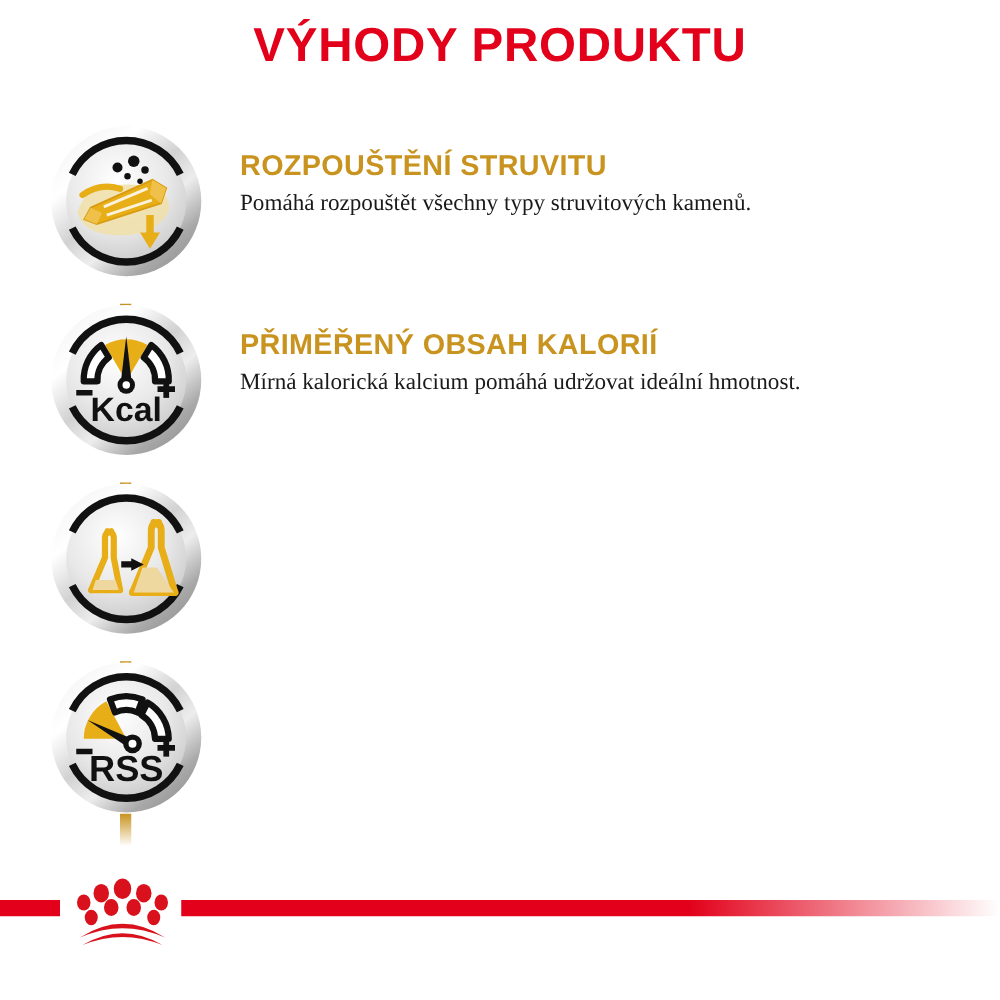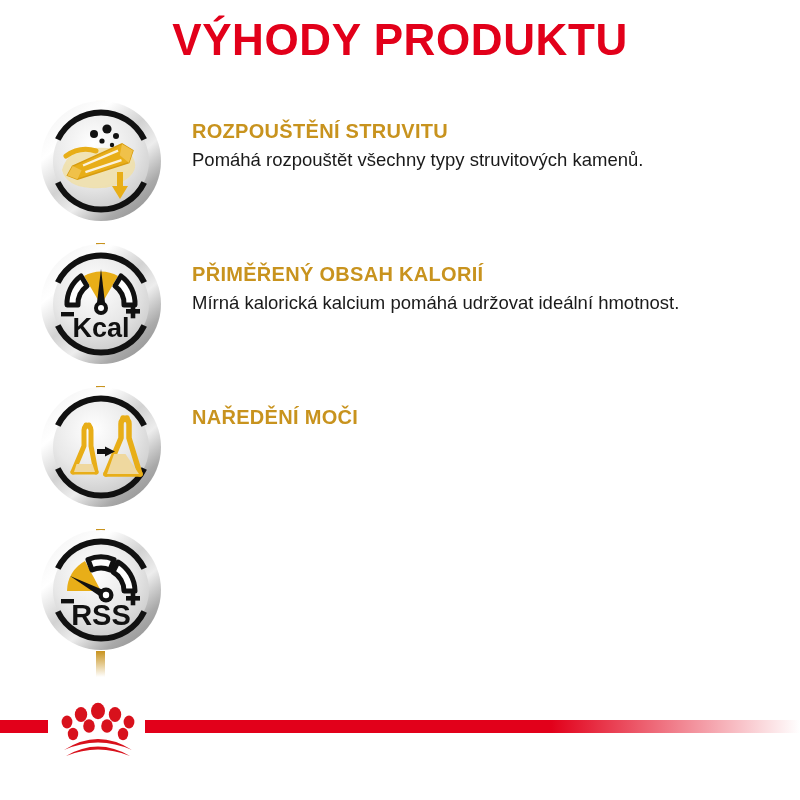--- a/index.html
+++ b/index.html
@@ -16,21 +16,21 @@
   }
 
   
   .page-title {
     position: absolute;
     top: 18px;
     left: 0;
     width: 800px;
     text-align: center;
     color: #E2001A;
-    font-size: 44px;
+    font-size: 38px;
     font-weight: bold;
     letter-spacing: 0.6px;
     line-height: 1;
     font-family: "Liberation Sans", sans-serif;
   }
 
   
   .benefits {
     position: absolute;
     top: 100px;
@@ -76,33 +76,33 @@
   }
   .icon-wrap svg { display: block; width: 122px; height: 122px; }
 
   .benefit-text {
     margin-left: 30px;
     padding-top: 20px;
     max-width: 590px;
   }
   .benefit-heading {
     color: #C8931E;
-    font-size: 20px;
+    font-size: 23px;
     font-weight: bold;
     letter-spacing: 0.3px;
     line-height: 1.1;
     margin: 0 0 6px 0;
     font-family: "Liberation Sans", sans-serif;
   }
   .benefit-body {
     color: #1a1a1a;
     font-size: 18.5px;
     line-height: 1.33;
     margin: 0;
-    font-family: Liberation Sans, sans-serif;
+    font-family: Liberation Serif, serif;
   }
 
   
   .footer {
     position: absolute;
     left: 0;
     bottom: 42px;
     width: 800px;
     height: 60px;
   }
@@ -292,21 +292,20 @@
         <path d="M 74 68 L 85.5 68 L 99 88 L 67 88 Z" fill="#EFD89F"></path>
 
         <g fill="#111111">
           <rect x="57" y="63" width="9" height="5"></rect>
           <polygon points="65,60.5 75,65.5 65,70.5"></polygon>
         </g>
       </svg>
     </div>
 
     <div class="benefit-text">
-      <div class="benefit-heading">NAŘEDĚNÍ MOČI</div>
     </div>
   </div>
 
   <div class="benefit-row">
     <div class="connector mid"></div>
     <div class="connector bottom-fade" style="top:122px;"></div>
 
     <div class="icon-wrap">
       <svg viewBox="0 0 122 122" xmlns="http://www.w3.org/2000/svg">
         <defs>

